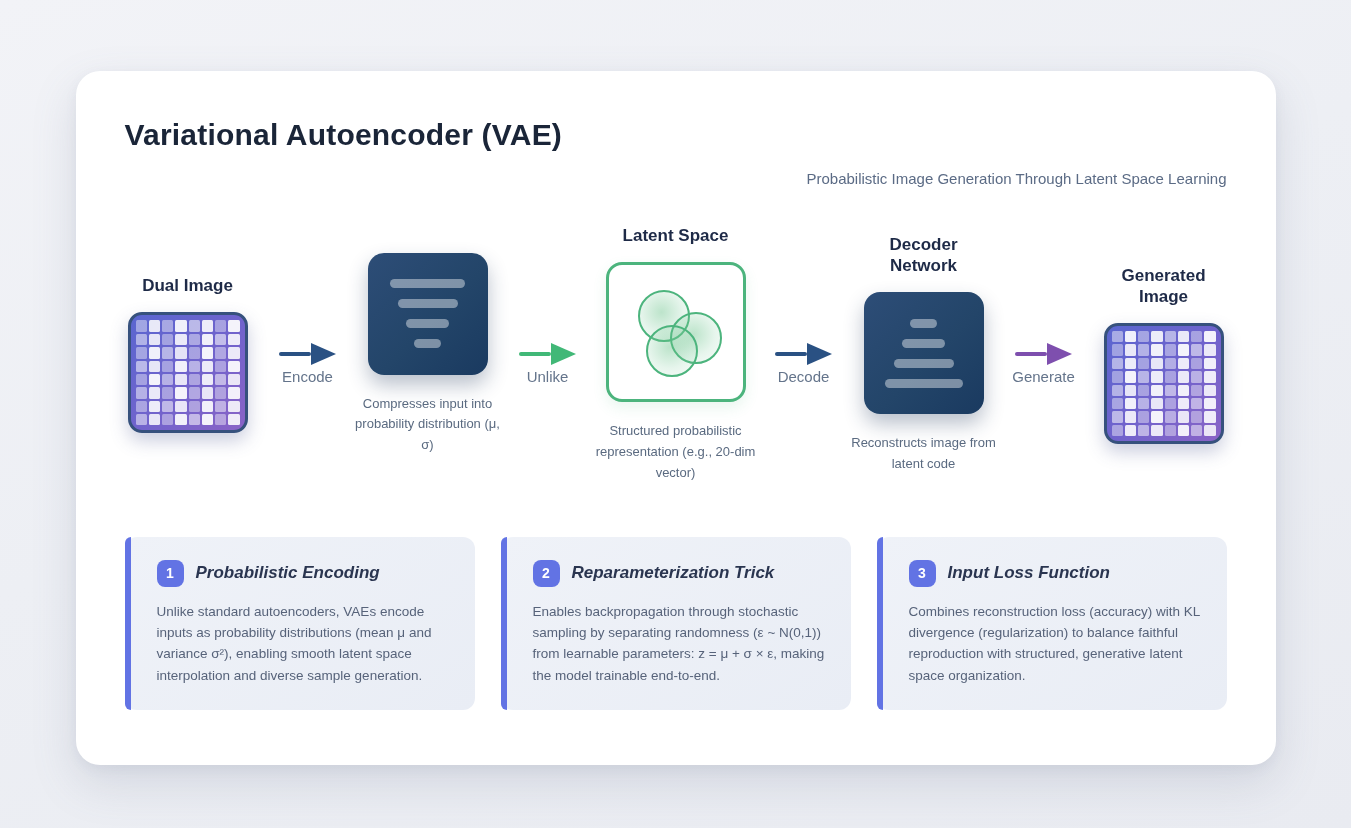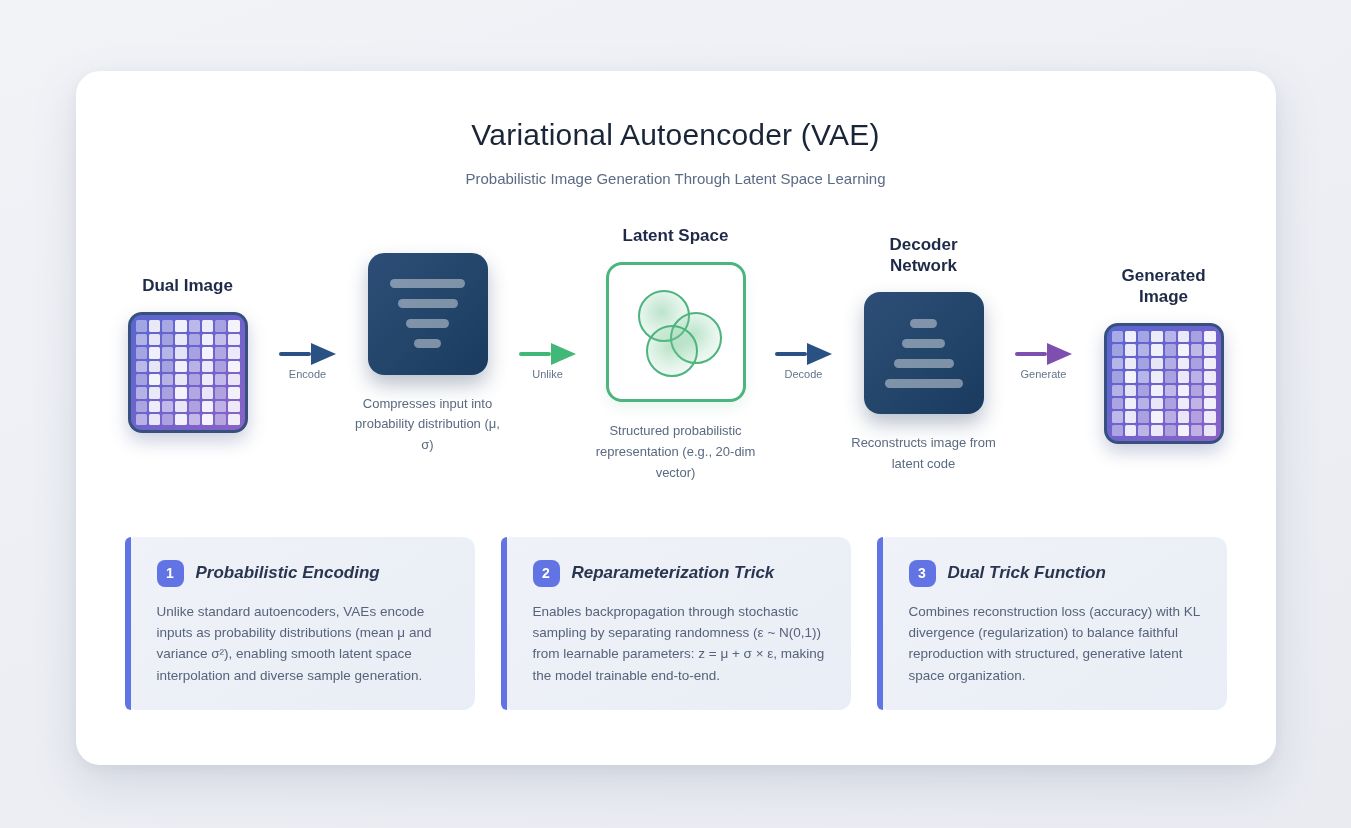--- a/index.html
+++ b/index.html
@@ -12,28 +12,28 @@
   .page-card {
     width: 1200px; height: 694px;
     margin: 71px auto 0 auto;
     background: #ffffff;
     border-radius: 24px;
     box-shadow: 0 18px 45px rgba(100, 110, 140, 0.18), 0 4px 12px rgba(100,110,140,0.08);
     padding: 47px 49px 0 49px;
   }
   
   .main-title {
-    text-align: center;
+    text-align: left;
     font-size: 30px;
-    font-weight: 400;
+    font-weight: 700;
     color: #1a2538;
     letter-spacing: 0.2px;
   }
   .subtitle {
-    text-align: center;
+    text-align: right;
     font-size: 15px;
     color: #5b6b85;
     margin-top: 18px;
   }
   
   .flow-row {
     margin-top: 38px;
     display: flex;
     align-items: center;
     justify-content: center;
@@ -135,21 +135,21 @@
     border-top: 11px solid transparent;
     border-bottom: 11px solid transparent;
     border-left-width: 25px;
     border-left-style: solid;
   }
   .arrow-label {
     position: absolute;
     top: 84px;
     left: 50%;
     transform: translateX(-50%);
-    font-size: 11px;
+    font-size: 15px;
     color: #64748b;
     white-space: nowrap;
   }
   
   .cards-row {
     margin-top: 53px;
     display: grid;
     grid-template-columns: repeat(3, 1fr);
     gap: 26px;
   }
@@ -427,19 +427,19 @@
       <div class="card-header">
         <div class="card-number">2</div>
         <div class="card-title">Reparameterization Trick</div>
       </div>
       <div class="card-body">Enables backpropagation through stochastic sampling by separating randomness (ε ~ N(0,1)) from learnable parameters: z = μ + σ × ε, making the model trainable end-to-end.</div>
     </div>
 
     <div class="info-card">
       <div class="card-header">
         <div class="card-number">3</div>
-        <div class="card-title">Dual Trick Function</div>
+        <div class="card-title">Input Loss Function</div>
       </div>
       <div class="card-body">Combines reconstruction loss (accuracy) with KL divergence (regularization) to balance faithful reproduction with structured, generative latent space organization.</div>
     </div>
 
   </div>
 </div>
 
 </body></html>

